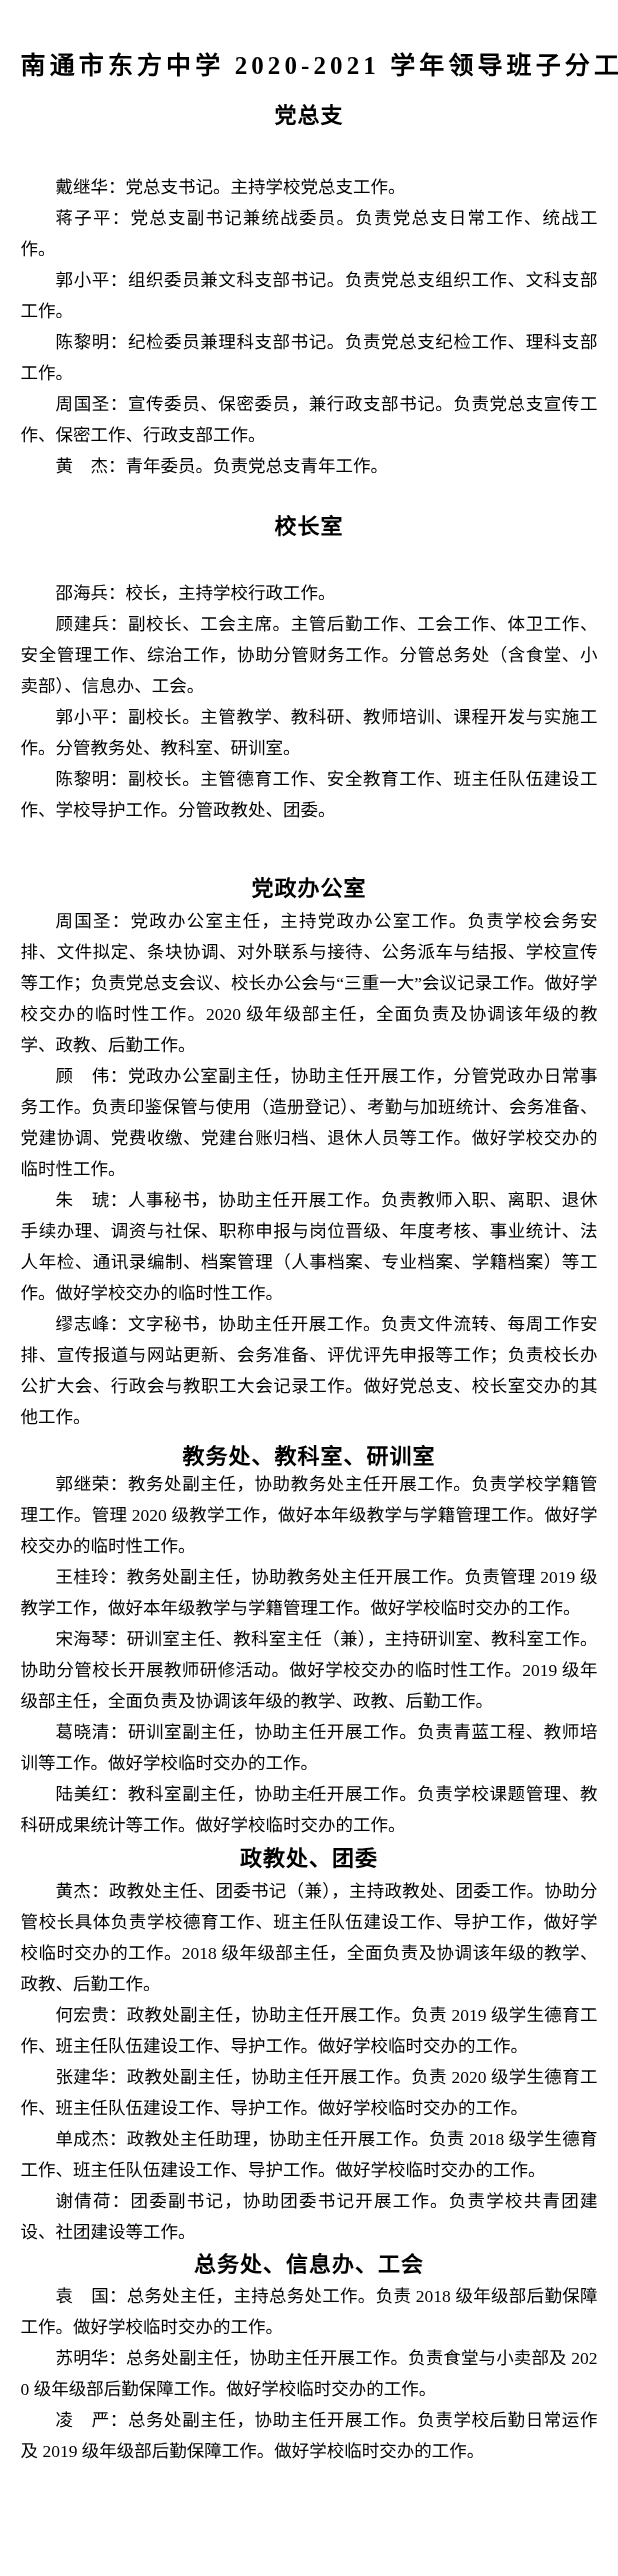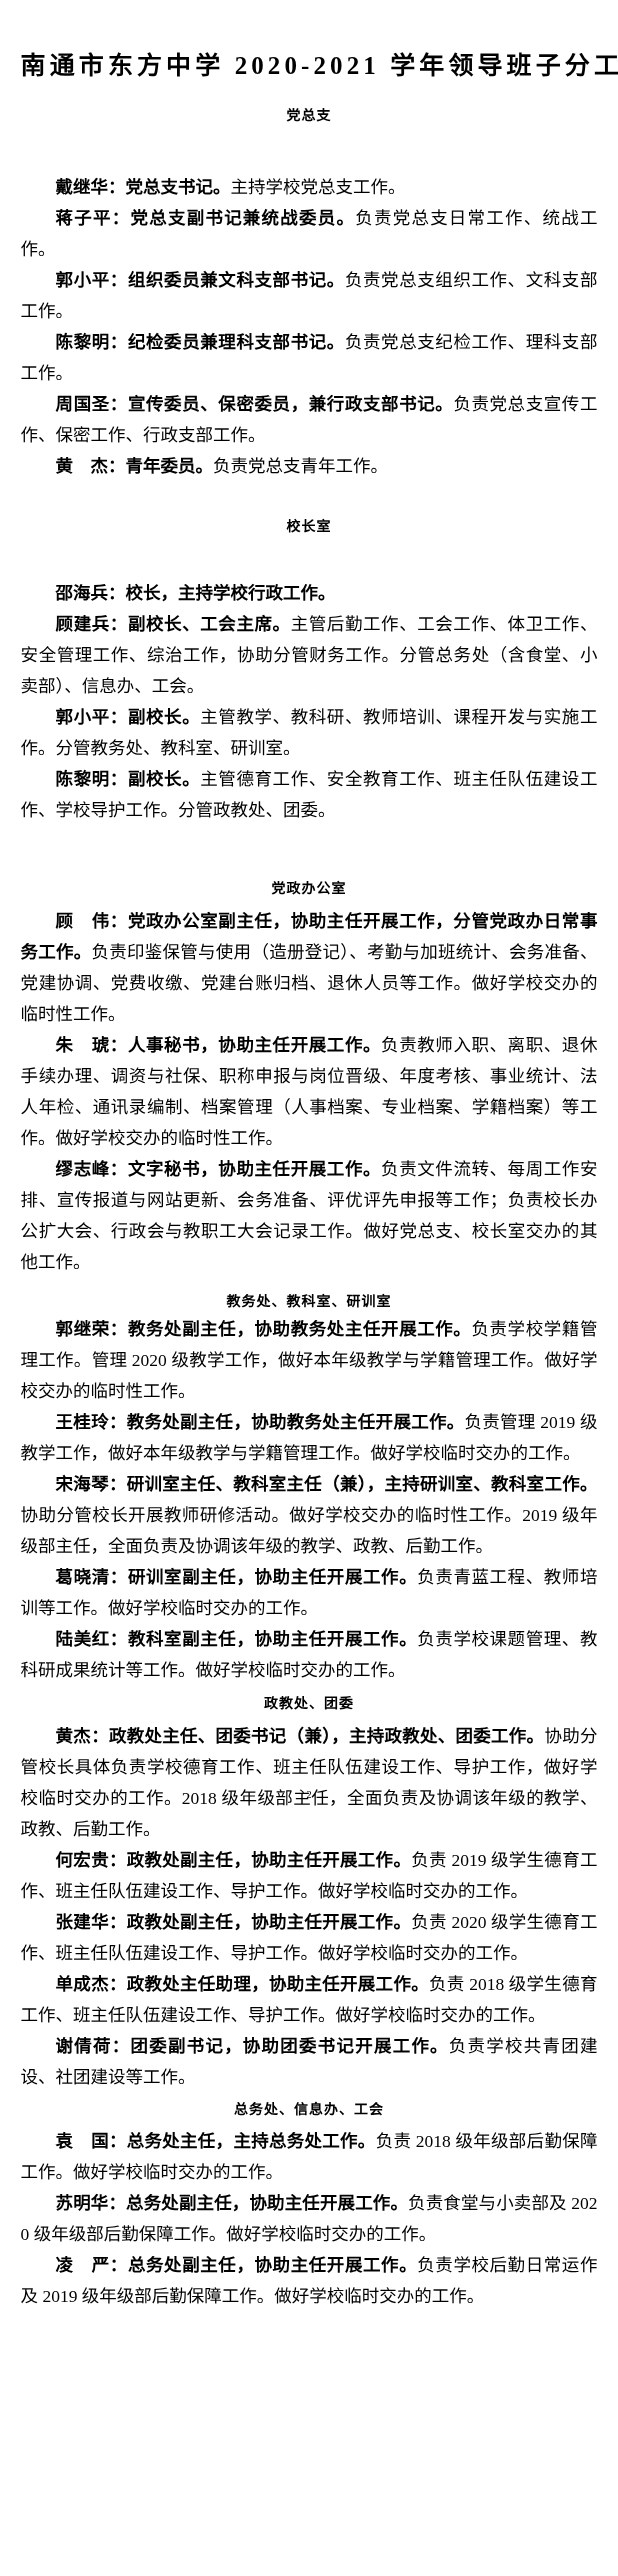--- a/index.html
+++ b/index.html
@@ -22,36 +22,36 @@
     font-size: 25px;
     font-weight: 700;
     line-height: 31px;
     letter-spacing: 4.1px;
     white-space: nowrap;
   }
   .sec { margin: 0; }
   .sec-h {
     margin: 0;
     text-align: center;
-    font-size: 14px;
+    font-size: 22px;
     font-weight: 700;
     line-height: 25px;
     letter-spacing: 1px;
   }
   .entries { margin: 0; }
   .entry {
     margin: 0;
     font-size: 17.5px;
     line-height: 31px;
     text-indent: 2em;
     text-align: justify;
     font-weight: 400;
     word-break: break-all;
   }
-  .entry b { font-weight: 700; }
+  .entry b { font-weight: 400; }
   
   #sec-0 .sec-h { margin-top: 22px; }  #sec-0 .entries { margin-top: 44px; }
   #sec-1 .sec-h { margin-top: 32px; }  #sec-1 .entries { margin-top: 39px; }
   #sec-2 .sec-h { margin-top: 50px; }  #sec-2 .entries { margin-top: 5.2px; }
   #sec-3 .sec-h { margin-top: 11px;  }  #sec-3 .entries { margin-top: 0; }
   #sec-4 .sec-h { margin-top: 4.6px;  }  #sec-4 .entries { margin-top: 5.2px; }
   #sec-5 .sec-h { margin-top: 4.1px;  }  #sec-5 .entries { margin-top: 4.1px; }
   .pagenum {
     position: absolute;
     left: 0;
@@ -88,20 +88,21 @@
       <p class="entry"><b><span>邵海兵</span><span>：</span><span>校长，主持学校行政工作。</span></b><span></span></p>
       <p class="entry"><b><span>顾建兵</span><span>：</span><span>副校长、工会主席。</span></b><span>主管后勤工作、工会工作、体卫工作、安全管理工作、综治工作，协助分管财务工作。分管总务处（含食堂、小卖部）、信息办、工会。</span></p>
       <p class="entry"><b><span>郭小平</span><span>：</span><span>副校长。</span></b><span>主管教学、教科研、教师培训、课程开发与实施工作。分管教务处、教科室、研训室。</span></p>
       <p class="entry"><b><span>陈黎明</span><span>：</span><span>副校长。</span></b><span>主管德育工作、安全教育工作、班主任队伍建设工作、学校导护工作。分管政教处、团委。</span></p>
     </div>
   </section>
 
   <section class="sec" id="sec-2">
     <h2 class="sec-h">党政办公室</h2>
     <div class="entries">
+      <p class="entry"><b><span>周国圣</span><span>：</span><span>党政办公室主任，主持党政办公室工作。</span></b><span>负责学校会务安排、文件拟定、条块协调、对外联系与接待、公务派车与结报、学校宣传等工作；负责党总支会议、校长办公会与“三重一大”会议记录工作。做好学校交办的临时性工作。2020 级年级部主任，全面负责及协调该年级的教学、政教、后勤工作。</span></p>
       <p class="entry"><b><span>顾　伟</span><span>：</span><span>党政办公室副主任，协助主任开展工作，分管党政办日常事务工作。</span></b><span>负责印鉴保管与使用（造册登记）、考勤与加班统计、会务准备、党建协调、党费收缴、党建台账归档、退休人员等工作。做好学校交办的临时性工作。</span></p>
       <p class="entry"><b><span>朱　琥</span><span>：</span><span>人事秘书，协助主任开展工作。</span></b><span>负责教师入职、离职、退休手续办理、调资与社保、职称申报与岗位晋级、年度考核、事业统计、法人年检、通讯录编制、档案管理（人事档案、专业档案、学籍档案）等工作。做好学校交办的临时性工作。</span></p>
       <p class="entry"><b><span>缪志峰</span><span>：</span><span>文字秘书，协助主任开展工作。</span></b><span>负责文件流转、每周工作安排、宣传报道与网站更新、会务准备、评优评先申报等工作；负责校长办公扩大会、行政会与教职工大会记录工作。做好党总支、校长室交办的其他工作。</span></p>
     </div>
   </section>
 
   <section class="sec" id="sec-3">
     <h2 class="sec-h">教务处、教科室、研训室</h2>
     <div class="entries">
       <p class="entry"><b><span>郭继荣</span><span>：</span><span>教务处副主任，协助教务处主任开展工作。</span></b><span>负责学校学籍管理工作。管理 2020 级教学工作，做好本年级教学与学籍管理工作。做好学校交办的临时性工作。</span></p>

